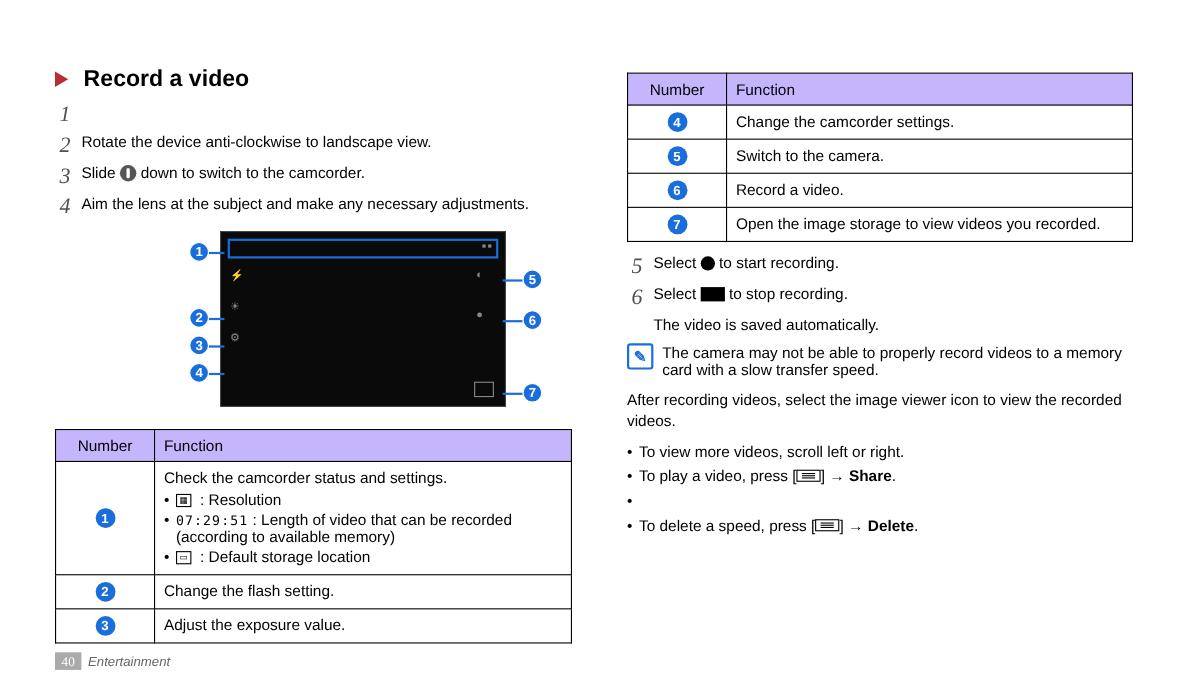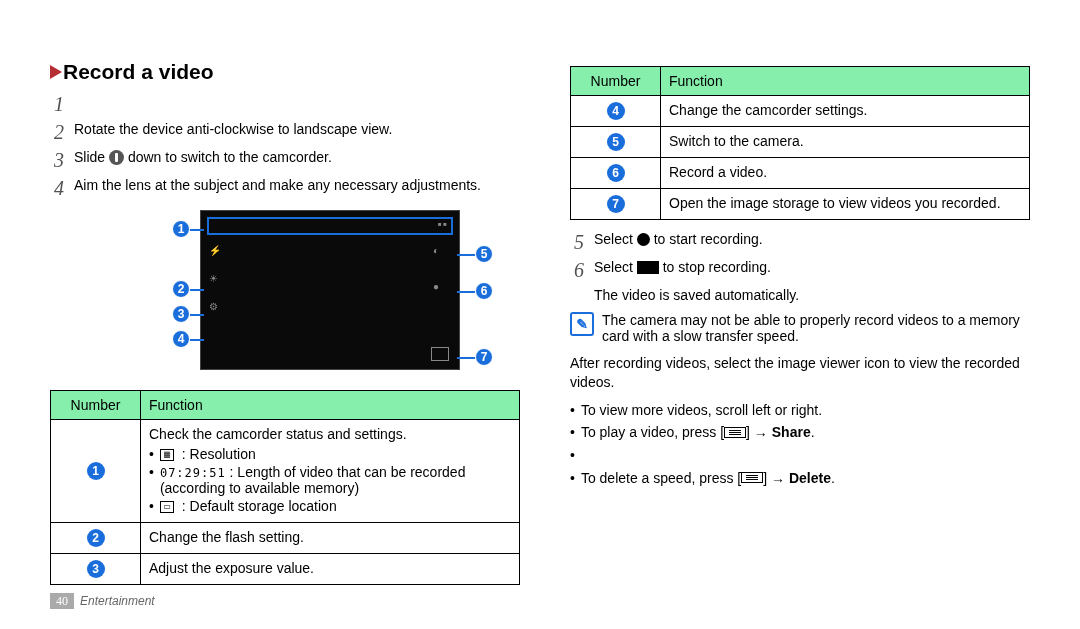--- a/index.html
+++ b/index.html
@@ -15,21 +15,21 @@
   .page {
     width: 100%;
     height: 100%;
     padding: 60px 50px 30px 50px;
     display: flex;
     gap: 50px;
   }
   .column { flex: 1; }
   .col-left { flex: 0 0 470px; }
   .col-right { flex: 1; }
-  .heading-row { display:flex; align-items:center; gap:1px; margin-bottom:8px; }
+  .heading-row { display:flex; align-items:center; gap:14px; margin-bottom:8px; }
   .chevron {
     width: 0;
     height: 0;
     border-top: 7px solid transparent;
     border-bottom: 7px solid transparent;
     border-left: 12px solid #b52f35;
     display:inline-block;
   }
   h2 { font-size: 21px; font-weight: bold; }
   .step-list { list-style:none; padding:0; margin:0; }
@@ -121,21 +121,21 @@
     margin-top: 6px;
   }
   th, td {
     border:1px solid #000;
     padding: 6px 8px;
     font-size:14px;
     vertical-align:top;
     text-align:left;
   }
   th { font-weight:normal; }
-  thead tr { background:#86efac; }
+  thead tr { background:#c4b5fd; }
   .num-col { width: 90px; text-align:center; vertical-align:middle; }
   .cell-dot {
     display:inline-flex; width:18px; height:18px; border-radius:50%;
     background:#1a6edb; color:#fff; font-weight:bold; font-size:12px;
     align-items:center; justify-content:center;
   }
   .sub-bullets { list-style:none; padding:0; margin:4px 0 0 0; }
   .sub-bullets li { display:flex; gap:6px; margin:2px 0; }
   .sub-bullets .dot{flex-shrink:0;}
   .tiny-icon {

